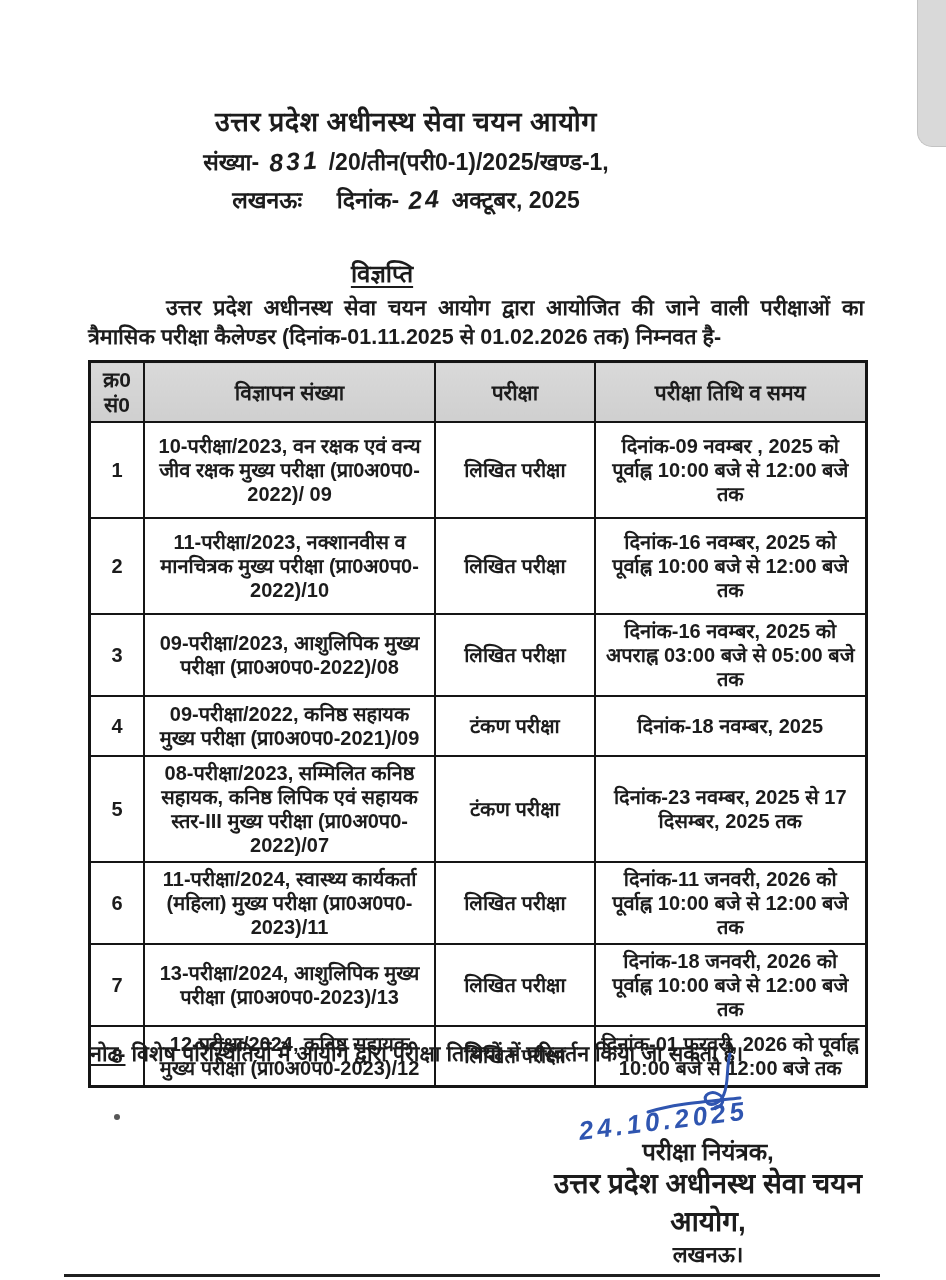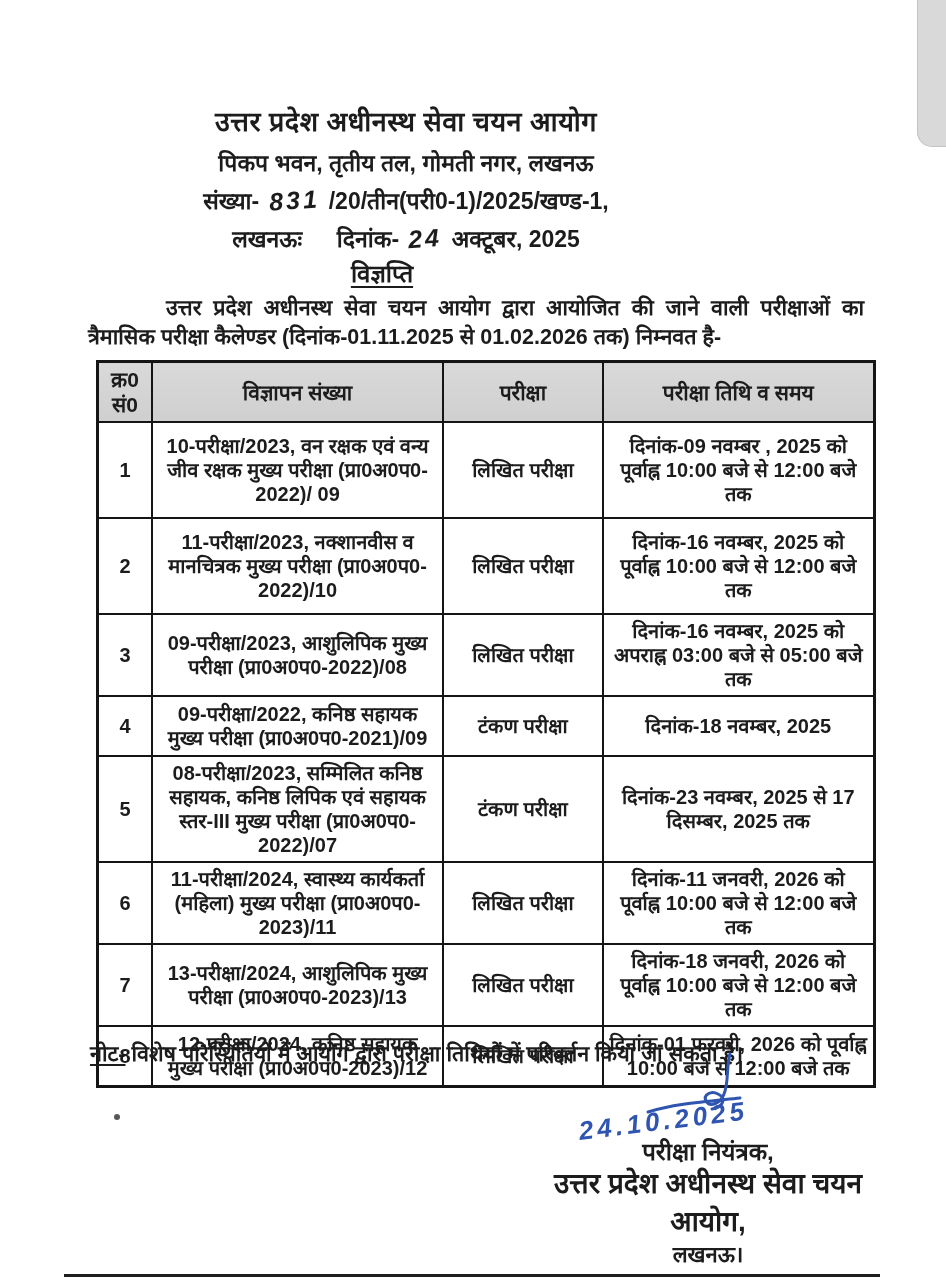--- a/index.html
+++ b/index.html
@@ -48,21 +48,20 @@
     position: absolute; top: 294px; left: 88px; width: 776px;
     font-size: 21.5px; font-weight: 700; line-height: 1.35;
     text-align: justify; text-indent: 78px;
   }
 
   
   table.schedule {
     position: absolute; top: 360px; left: 88px;
     width: 780px; border-collapse: collapse; table-layout: fixed;
     border: 3px solid #151515;
-    margin-left: 8px;
   }
   table.schedule th, table.schedule td {
     border: 2.5px solid #151515;
     text-align: center; vertical-align: middle;
     font-size: 20px; font-weight: 700; line-height: 1.2;
     padding: 4px 6px;
   }
   table.schedule th {
     background: linear-gradient(180deg, #d9d9d9 0%, #cfcfcf 100%);
     font-size: 21px;
@@ -108,21 +107,20 @@
 </style>
 </head>
 <body>
 
 <div class="page">
 
   <div class="scroll-thumb"></div>
 
   <div class="letterhead">
     <div class="org-name">उत्तर प्रदेश अधीनस्थ सेवा चयन आयोग</div>
-    <div class="org-addr">पिकप भवन, तृतीय तल, गोमती नगर, लखनऊ</div>
     <div class="ref-line">
       <span>संख्या-</span>
       <span class="hand-ink">831</span>
       <span>/20/तीन(परी0-1)/2025/खण्ड-1,</span>
     </div>
     <div class="date-line">
       <span>लखनऊः</span>
       <span class="gap"></span>
       <span>दिनांक-</span>
       <span class="hand-ink">24</span>

